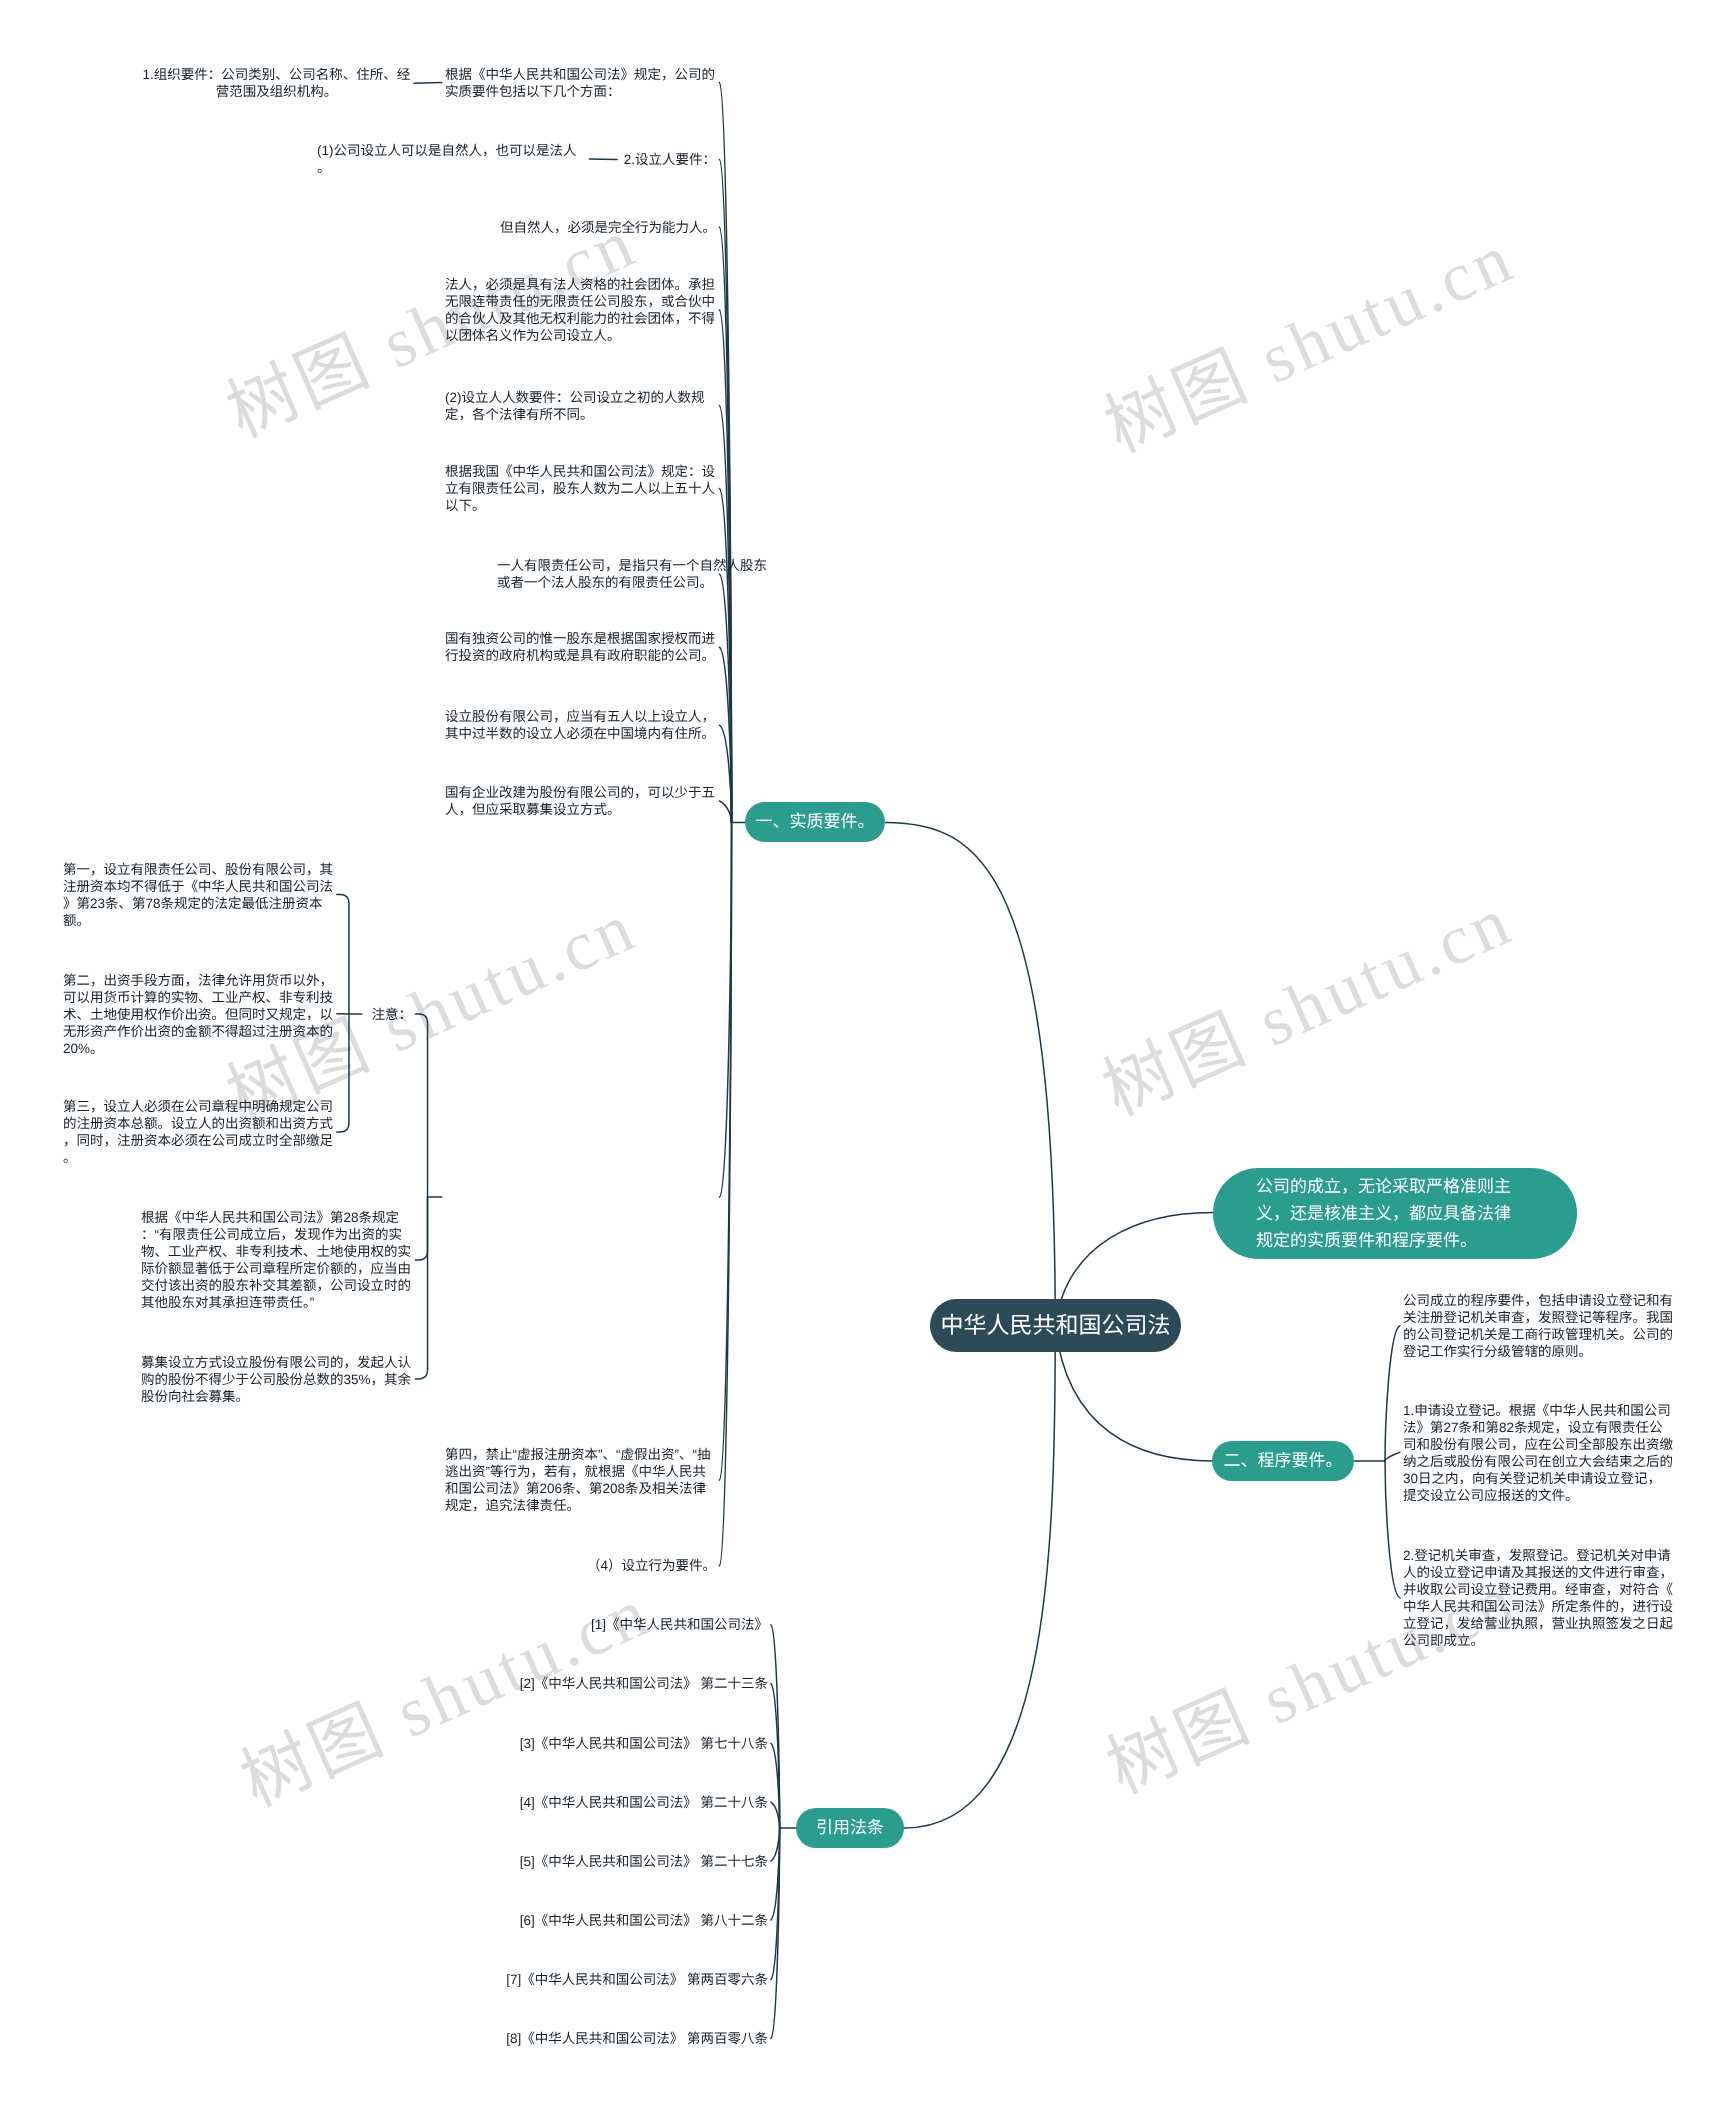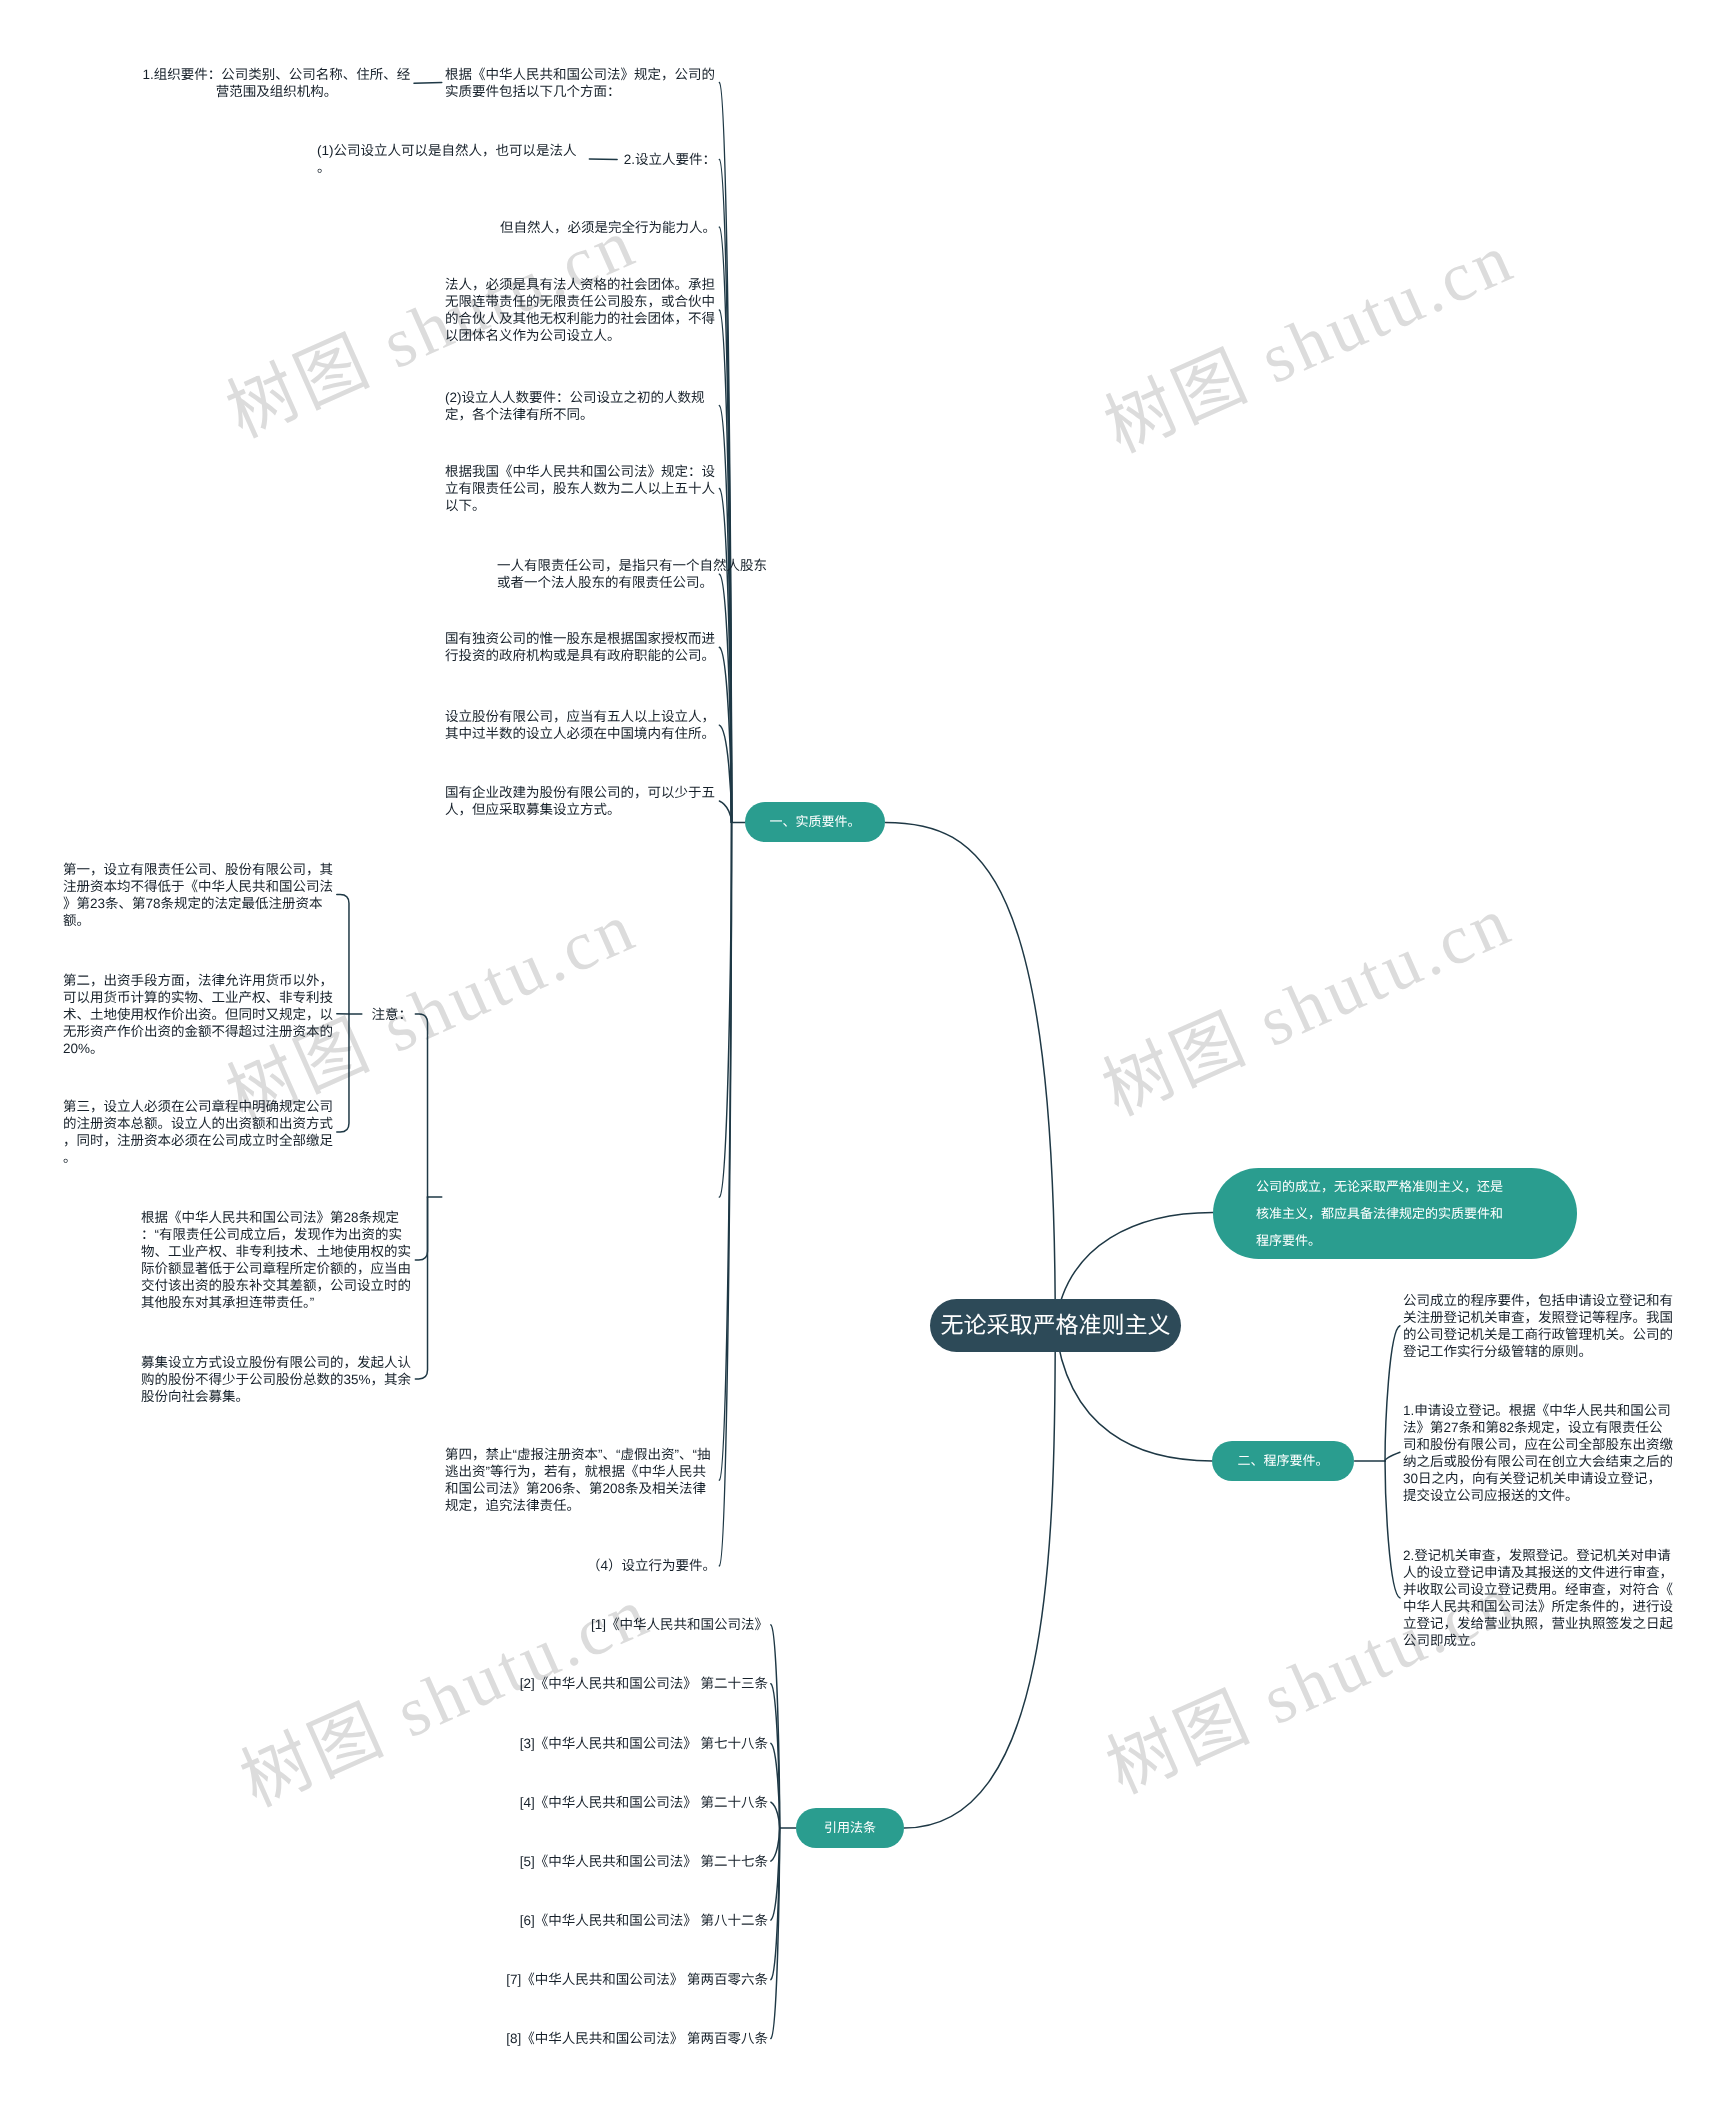--- a/index.html
+++ b/index.html
@@ -7,21 +7,21 @@
   body{width:1734px;height:2108px;position:relative;overflow:hidden;
        font-family:"Liberation Sans",sans-serif;color:#16202a;
        -webkit-font-smoothing:antialiased;text-rendering:geometricPrecision;}
   #stage{position:absolute;left:0;top:0;width:1734px;height:2108px;background:#fff;}
   svg.links{position:absolute;left:0;top:0;width:1734px;height:2108px;z-index:1;}
   .tx{position:absolute;font-size:13.5px;line-height:17px;color:#16202a;z-index:2;
       line-break:anywhere;}
   .node{position:absolute;display:flex;align-items:center;justify-content:center;
         border-radius:676px;color:#fff;box-sizing:border-box;text-align:center;z-index:3;}
   .root{background:#2d4a58;font-size:23px;line-height:28.4px;}
-  .green{background:#2a9d8f;font-size:13px;line-height:20px;}
+  .green{background:#2a9d8f;font-size:17px;line-height:20px;}
   .wmk{position:absolute;color:#dcdcdc;font-family:"Liberation Serif",serif;
        font-size:70px;line-height:1;letter-spacing:4.1px;transform:rotate(-24deg);
        transform-origin:0 0;white-space:nowrap;pointer-events:none;z-index:0;}
 </style>
 </head>
 <body>
 
 <div id="stage">
 <div class="wmk" style="left:218px;top:386px">树图 shutu.cn</div>
 <div class="wmk" style="left:1096px;top:401px">树图 shutu.cn</div>
@@ -98,19 +98,19 @@
 <div class="tx" style="left:1403px;top:1402px;max-width:271px;">1.申请设立登记。根据《中华人民共和国公司法》第27条和第82条规定，设立有限责任公司和股份有限公司，应在公司全部股东出资缴纳之后或股份有限公司在创立大会结束之后的30日之内，向有关登记机关申请设立登记，提交设立公司应报送的文件。</div>
 <div class="tx" style="left:1403px;top:1547px;max-width:271px;">2.登记机关审查，发照登记。登记机关对申请人的设立登记申请及其报送的文件进行审查，并收取公司设立登记费用。经审查，对符合《中华人民共和国公司法》所定条件的，进行设立登记，发给营业执照，营业执照签发之日起公司即成立。</div>
 <div class="tx" style="right:966px;top:1616px;max-width:406px;">[1]《中华人民共和国公司法》</div>
 <div class="tx" style="right:966px;top:1675px;max-width:406px;">[2]《中华人民共和国公司法》 第二十三条</div>
 <div class="tx" style="right:966px;top:1735px;max-width:406px;">[3]《中华人民共和国公司法》 第七十八条</div>
 <div class="tx" style="right:966px;top:1794px;max-width:406px;">[4]《中华人民共和国公司法》 第二十八条</div>
 <div class="tx" style="right:966px;top:1853px;max-width:406px;">[5]《中华人民共和国公司法》 第二十七条</div>
 <div class="tx" style="right:966px;top:1912px;max-width:406px;">[6]《中华人民共和国公司法》 第八十二条</div>
 <div class="tx" style="right:966px;top:1971px;max-width:406px;">[7]《中华人民共和国公司法》 第两百零六条</div>
 <div class="tx" style="right:966px;top:2030px;max-width:406px;">[8]《中华人民共和国公司法》 第两百零八条</div>
-<div class="node root" style="left:930px;top:1299px;width:251px;height:53px;">无论采取严格准则主义</div>
+<div class="node root" style="left:930px;top:1299px;width:251px;height:53px;">中华人民共和国公司法</div>
 <div class="node green" style="left:745px;top:802px;width:140px;height:40px;">一、实质要件。</div>
 <div class="node green" style="left:1213px;top:1168px;width:364px;height:91px;text-align:left;justify-content:flex-start;line-height:27px;padding:0 64px 0 43px;">公司的成立，无论采取严格准则主义，还是核准主义，都应具备法律规定的实质要件和程序要件。</div>
 <div class="node green" style="left:1212px;top:1441px;width:142px;height:40px;">二、程序要件。</div>
 <div class="node green" style="left:796px;top:1808px;width:108px;height:40px;">引用法条</div>
 </div>
 
 
 </body></html>

